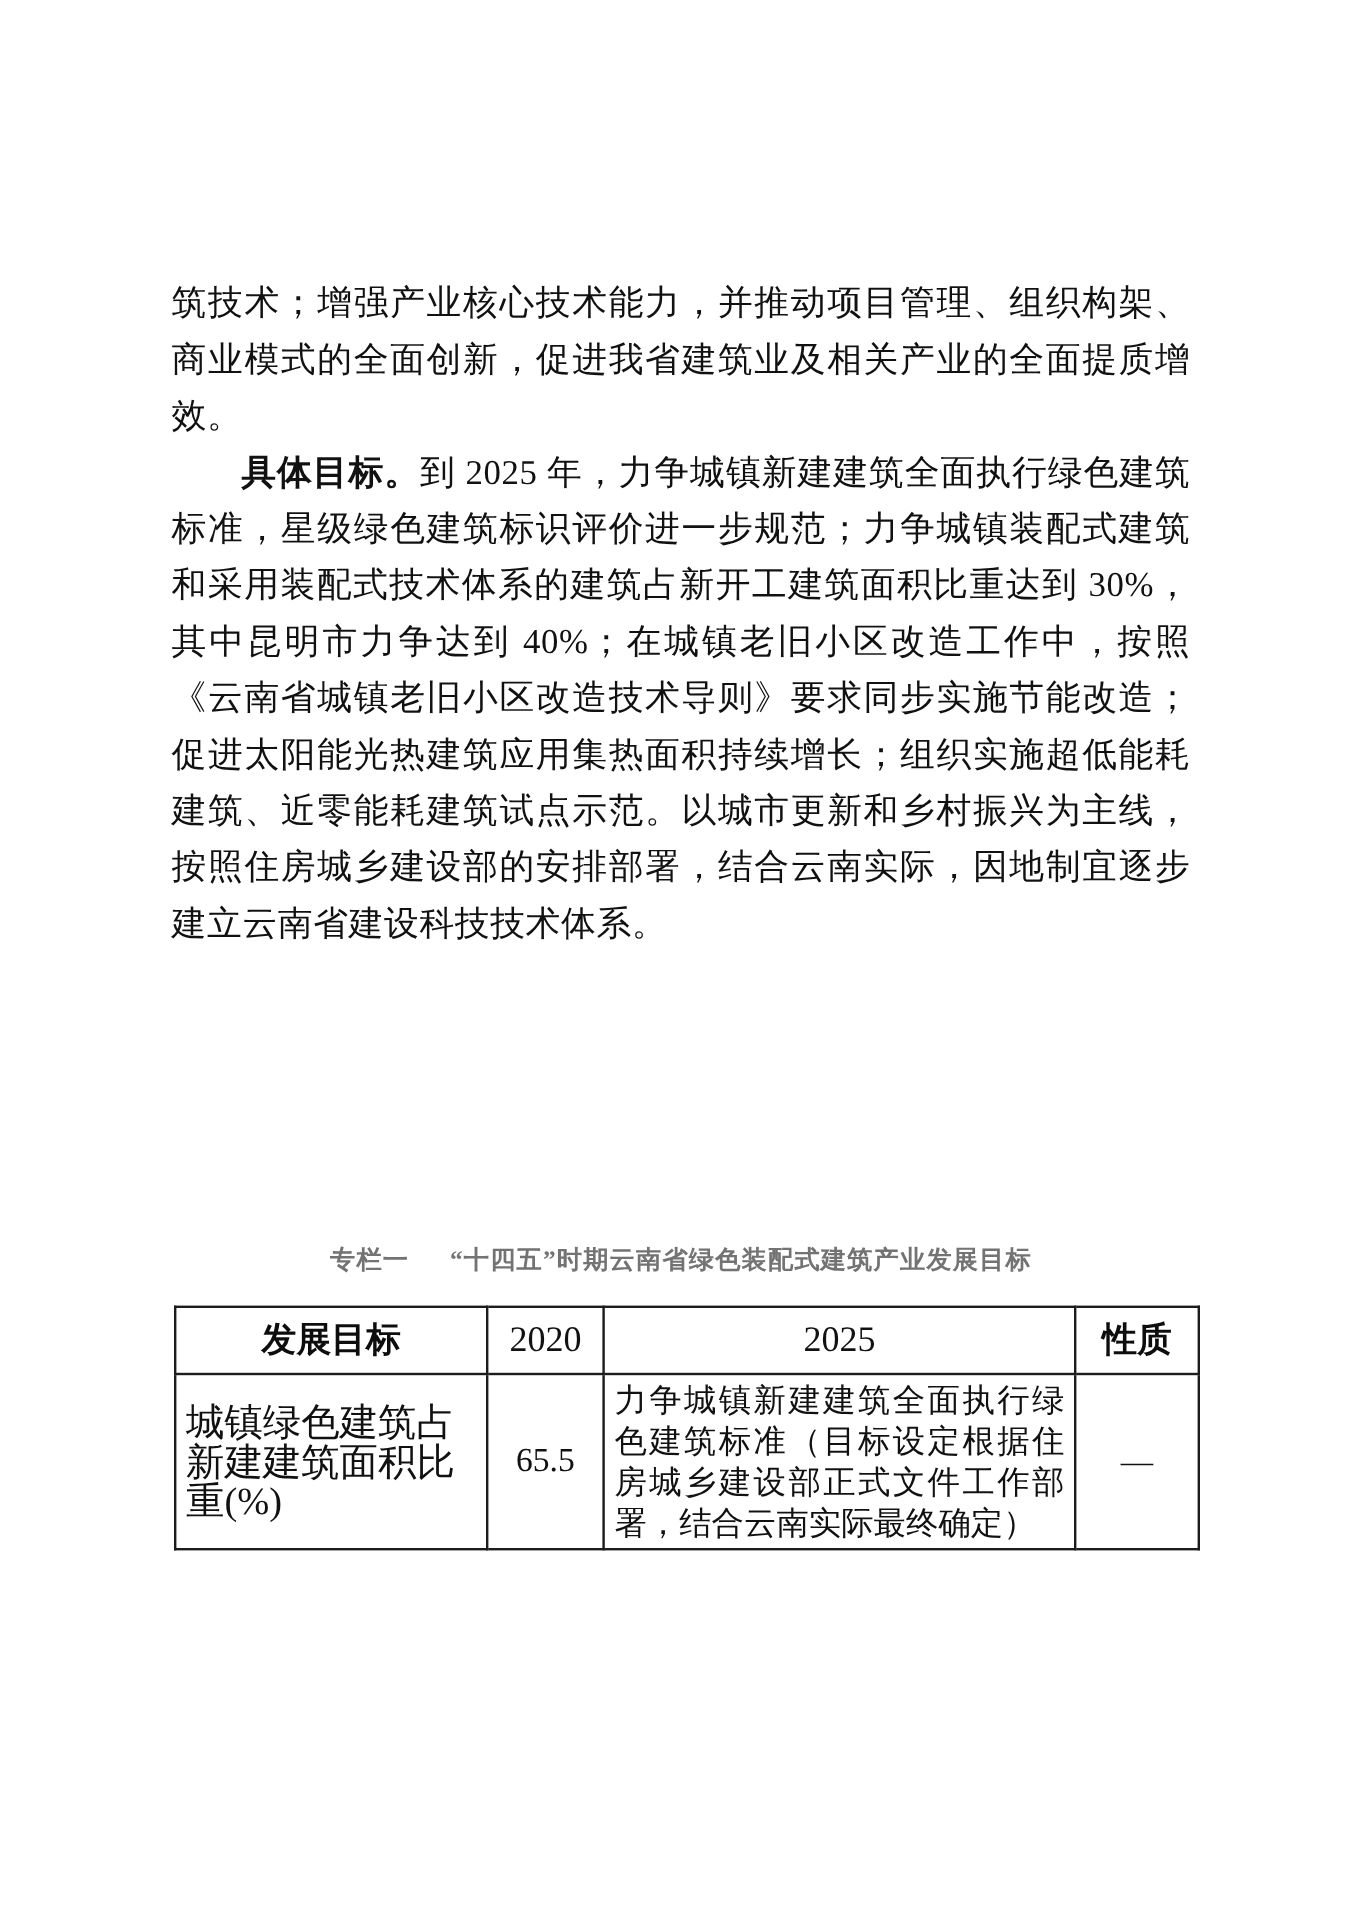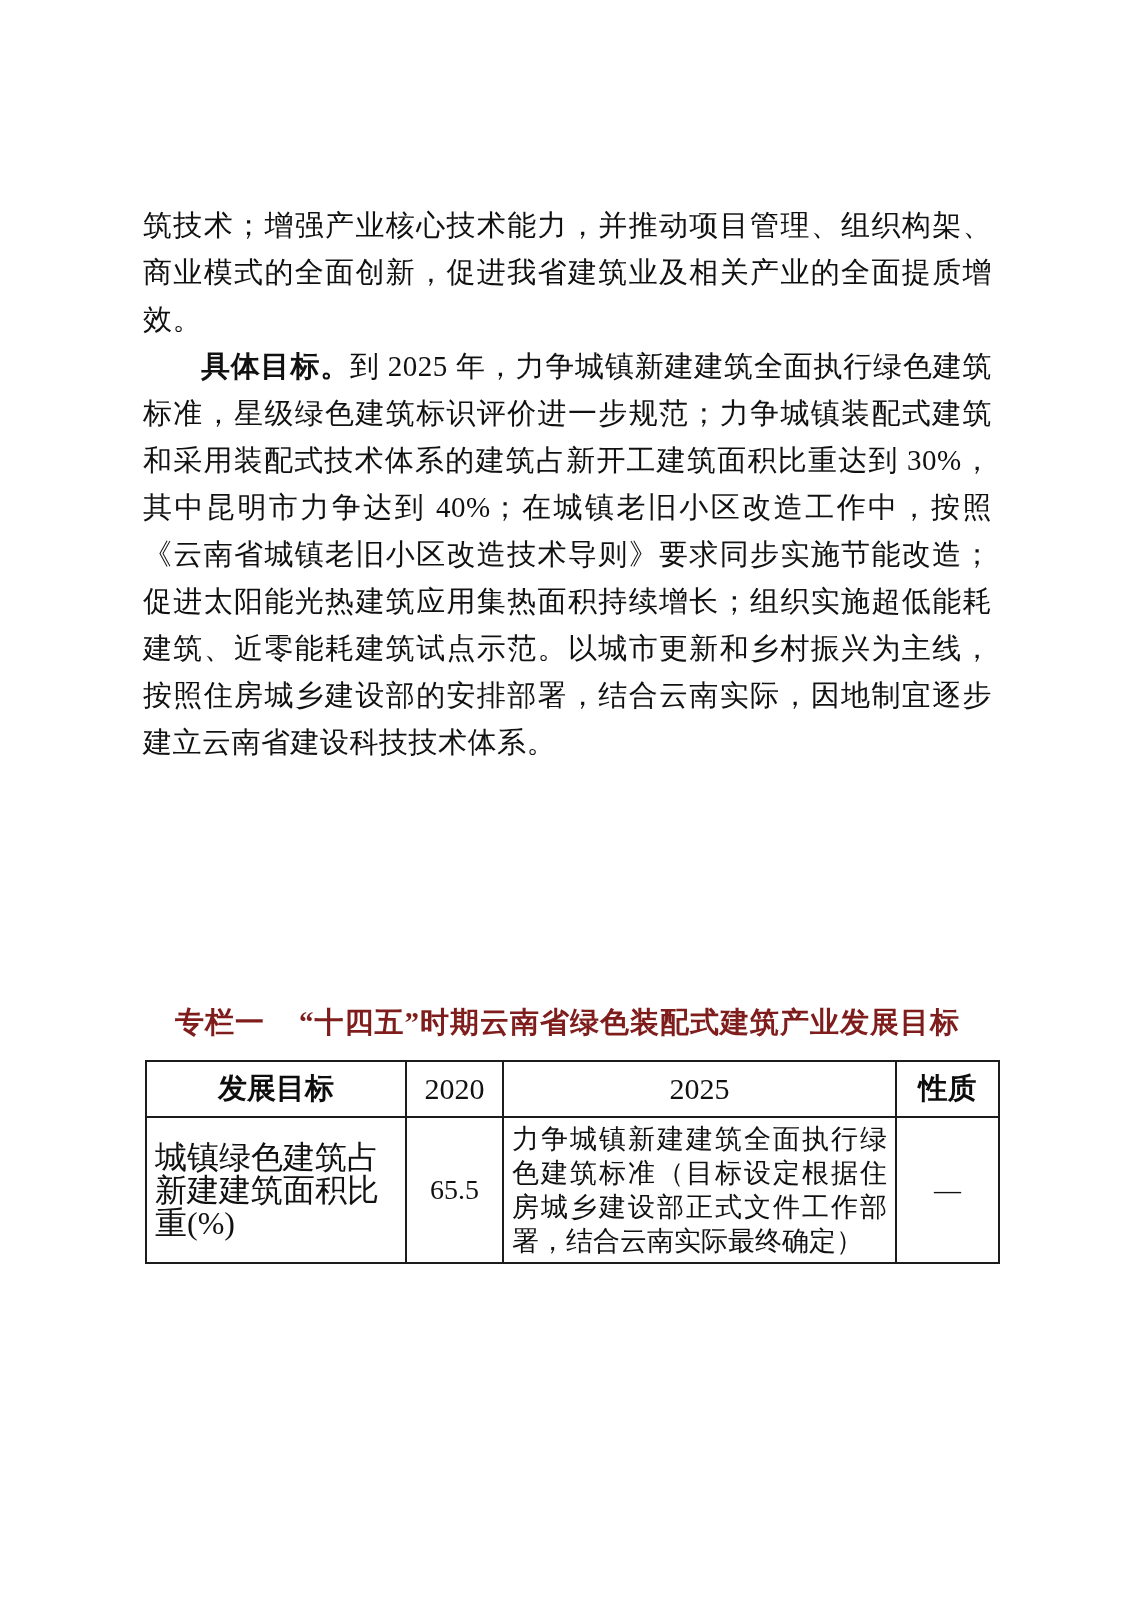--- a/index.html
+++ b/index.html
@@ -8,20 +8,21 @@
     background: #ffffff;
   }
   .page {
     position: relative;
     width: 1131px;
     height: 1312px;
     background: #ffffff;
     overflow: hidden;
     color: #111111;
     font-family: "Liberation Serif", serif;
+    margin-top: 28px;
   }
   .content {
     position: absolute;
     left: 143px;
     top: 202px;
     width: 849px;
     font-size: 29px;
     line-height: 47px;
     text-align: justify;
     letter-spacing: 0.5px;
@@ -46,24 +47,24 @@
   .lead {
     font-weight: bold;
   }
   .panel-title {
     position: absolute;
     left: 143px;
     top: 999px;
     width: 849px;
     text-align: center;
     font-weight: bold;
-    font-size: 29px;
+    font-size: 21px;
     line-height: 47px;
     letter-spacing: 1px;
-    color: #7f1d1d;
+    color: #737373;
     white-space: nowrap;
   }
   .panel-title .panel-label {
     margin-right: 34px;
   }
   table.goals {
     position: absolute;
     left: 145px;
     top: 1060px;
     width: 853px;

